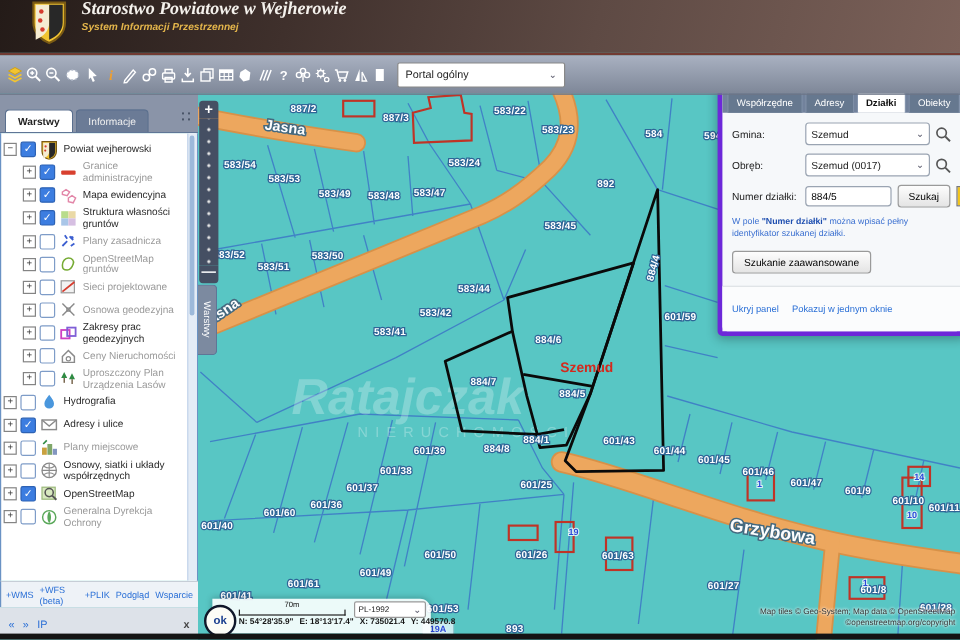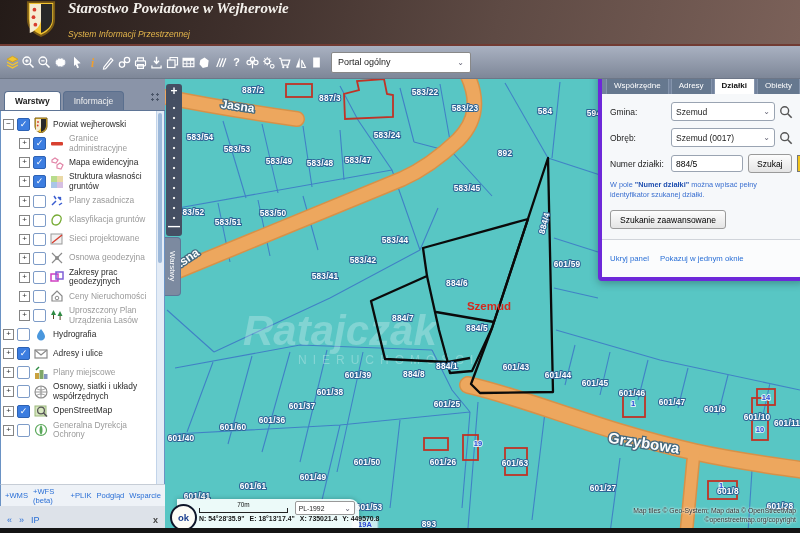--- a/index.html
+++ b/index.html
@@ -2,21 +2,21 @@
 <html><head>
 <meta charset="utf-8">
 <style>
   html,body{margin:0;padding:0;background:#222;}
   #app{width:800px;height:533px;position:relative;overflow:hidden;font-family:"Liberation Sans",sans-serif;background:#58c6c4;}
   
   #header{position:absolute;top:0;left:0;width:800px;height:44px;background:linear-gradient(105deg,#241b18 0%,#3f302c 30%,#5e4a44 62%,#7b6159 100%);border-bottom:2px solid #713b33;display:flex;z-index:35;}
   .crest{margin-left:26px;flex:none;}
   .htitles{margin-left:12px;}
   .htitle{font-family:"Liberation Serif",serif;font-style:italic;font-weight:bold;font-size:15px;color:#f4f1ec;}
-  .hsub{font-size:8.5px;font-weight:normal;font-style:italic;color:#e3b54b;margin-top:12px;}
+  .hsub{font-size:8.5px;font-weight:bold;font-style:italic;color:#e3b54b;margin-top:0;}
   .hright{margin-left:auto;margin-right:8px;text-align:right;}
   .hinfo{font-size:7.5px;color:#eee;margin-bottom:5px;}
   .hbrand{display:flex;align-items:center;justify-content:flex-end;gap:4px;}
   .hbrand-text{font-size:16px;color:#fff;}
   
   #toolbar{position:absolute;top:46px;left:0;width:800px;height:32px;background:linear-gradient(#a9b1c1,#7e8798);display:flex;align-items:center;z-index:34;border-bottom:1px solid #6d7687;}
   #toolbar-icons{display:flex;align-items:center;padding-left:4px;}
   .tb-icon{width:16px;height:26px;display:flex;align-items:center;justify-content:center;cursor:pointer;}
   .tb-icon svg{width:15px;height:15px;}
   .portal-select{width:126px;height:19px;background:#fff;border:1px solid #888;border-radius:2px;font-size:9px;color:#222;display:flex;align-items:center;justify-content:space-between;padding:0 6px;margin-left:7px;}
@@ -451,21 +451,21 @@
               <circle cx="11" cy="5" r="1.3" fill="#3b5ed0"></circle>
             </svg></span>
           <span class="tlabel gray">Plany zasadnicza</span>
         </div>
         <div class="tree-row ind1">
           <span class="exp">+</span>
           <span class="cb"></span>
           <span class="licon"><svg viewBox="0 0 16 16">
               <path d="M3 9c0-3 2-6 5-6s5 2 4 5-2 5-5 5-4-1-4-4Z" fill="none" stroke="#76ab34" stroke-width="1.3"></path>
             </svg></span>
-          <span class="tlabel gray">Klasyfikacja gruntów</span>
+          <span class="tlabel gray">OpenStreetMap gruntów</span>
         </div>
         <div class="tree-row ind1">
           <span class="exp">+</span>
           <span class="cb"></span>
           <span class="licon"><svg viewBox="0 0 16 16">
               <rect x="2" y="3" width="11" height="10" fill="#f2f2f2" stroke="#999"></rect>
               <path d="M3 12 13 4" stroke="#d63c2e" stroke-width="1.5"></path>
             </svg></span>
           <span class="tlabel gray">Sieci projektowane</span>
         </div>

